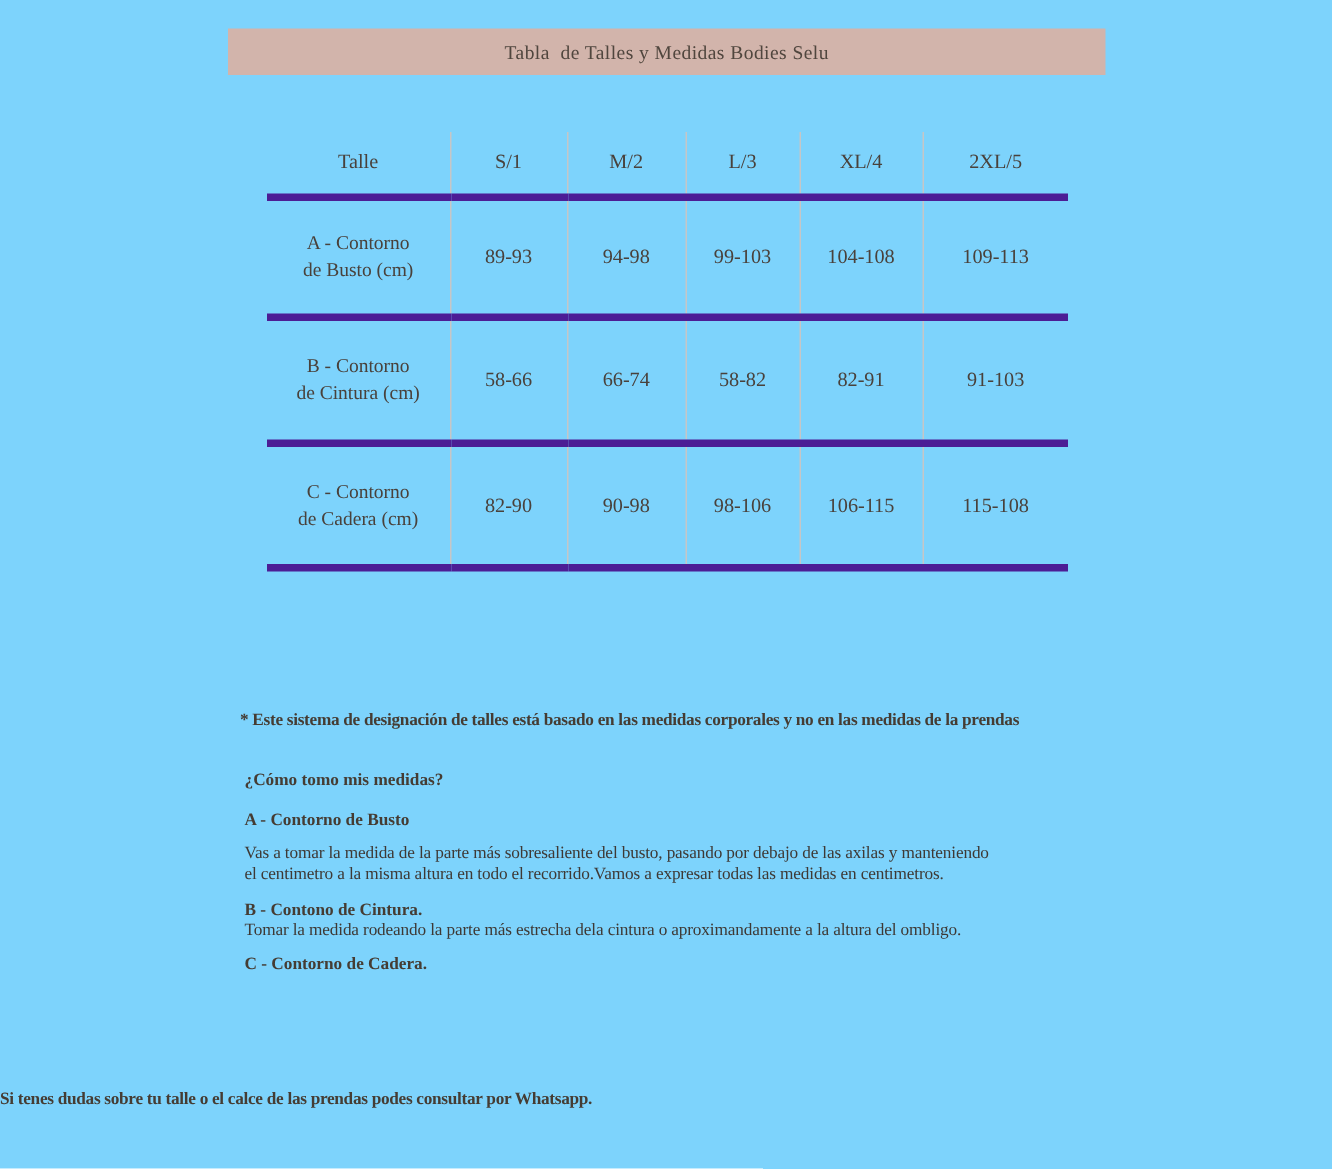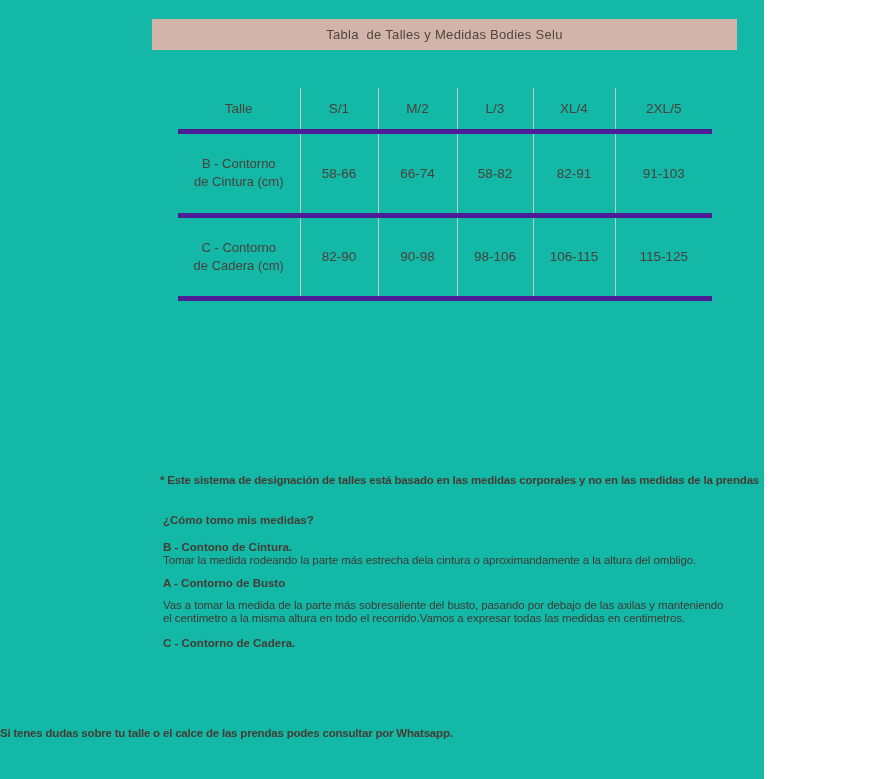--- a/index.html
+++ b/index.html
@@ -1,18 +1,18 @@
 <!DOCTYPE html>
 <html><head>
 <meta charset="utf-8">
 <style>
   html,body { margin:0; padding:0; background:#ffffff; }
   .page {
-    position:relative; width:764px; height:779px; background:#14b8a6;
-    font-family:Liberation Sans, sans-serif; color:#49413b; overflow:hidden;
+    position:relative; width:888px; height:779px; background:#7dd3fc;
+    font-family:Liberation Serif, serif; color:#49413b; overflow:hidden;
   }
   .banner {
     position:absolute; left:152px; top:19px; width:585px; height:31px;
     background:#d2b4ab; display:flex; align-items:center; justify-content:center;
     font-size:13px; color:#50463e; letter-spacing:0.3px; white-space:pre;
   }
   table.sizetable {
     position:absolute; left:178px; top:88px;
     border-collapse:collapse; table-layout:fixed;
     font-size:13.5px; color:#49413b;
@@ -69,55 +69,64 @@
     </colgroup>
     <tbody>
       <tr class="hdr hline">
         <th>Talle</th>
         <th>S/1</th>
         <th>M/2</th>
         <th>L/3</th>
         <th>XL/4</th>
         <th>2XL/5</th>
       </tr>
+      <tr class="r0 hline">
+        <td class="rowlabel">A - Contorno
+de Busto (cm)</td>
+        <td>89-93</td>
+        <td>94-98</td>
+        <td>99-103</td>
+        <td>104-108</td>
+        <td>109-113</td>
+      </tr>
       <tr class="r1 hline">
         <td class="rowlabel">B - Contorno
 de Cintura (cm)</td>
         <td>58-66</td>
         <td>66-74</td>
         <td>58-82</td>
         <td>82-91</td>
         <td>91-103</td>
       </tr>
       <tr class="r2 hline">
         <td class="rowlabel">C - Contorno
 de Cadera (cm)</td>
         <td>82-90</td>
         <td>90-98</td>
         <td>98-106</td>
         <td>106-115</td>
-        <td>115-125</td>
+        <td>115-108</td>
       </tr>
     </tbody>
   </table>
 
   <div class="note">* Este sistema de designación de talles está basado en las medidas corporales y no en las medidas de la prendas</div>
 
   <div class="instructions">
     <div class="inst-title">¿Cómo tomo mis medidas?</div>
 
-    <div class="sec">
-      <div class="sec-heading">B - Contono de Cintura.</div>
-      <div class="sec-body">Tomar la medida rodeando la parte más estrecha dela cintura o aproximandamente a la altura del ombligo.</div>
-    </div>
-
     <div class="sec spaced">
       <div class="sec-heading">A - Contorno de Busto</div>
       <div class="sec-body">Vas a tomar la medida de la parte más sobresaliente del busto, pasando por debajo de las axilas y manteniendo
 el centimetro a la misma altura en todo el recorrido.Vamos a expresar todas las medidas en centimetros.</div>
+    </div>
+
+    <div class="sec">
+      <div class="sec-heading">B - Contono de Cintura.</div>
+      <div class="sec-body">Tomar la medida rodeando la parte más estrecha dela cintura o aproximandamente a la altura del ombligo.</div>
     </div>
 
     <div class="sec">
       <div class="sec-heading">C -  Contorno de Cadera.</div>
     </div>
 
   </div>
 
   <div class="footer">Si tenes dudas sobre tu talle o el calce de las prendas podes consultar por Whatsapp.</div>
 

